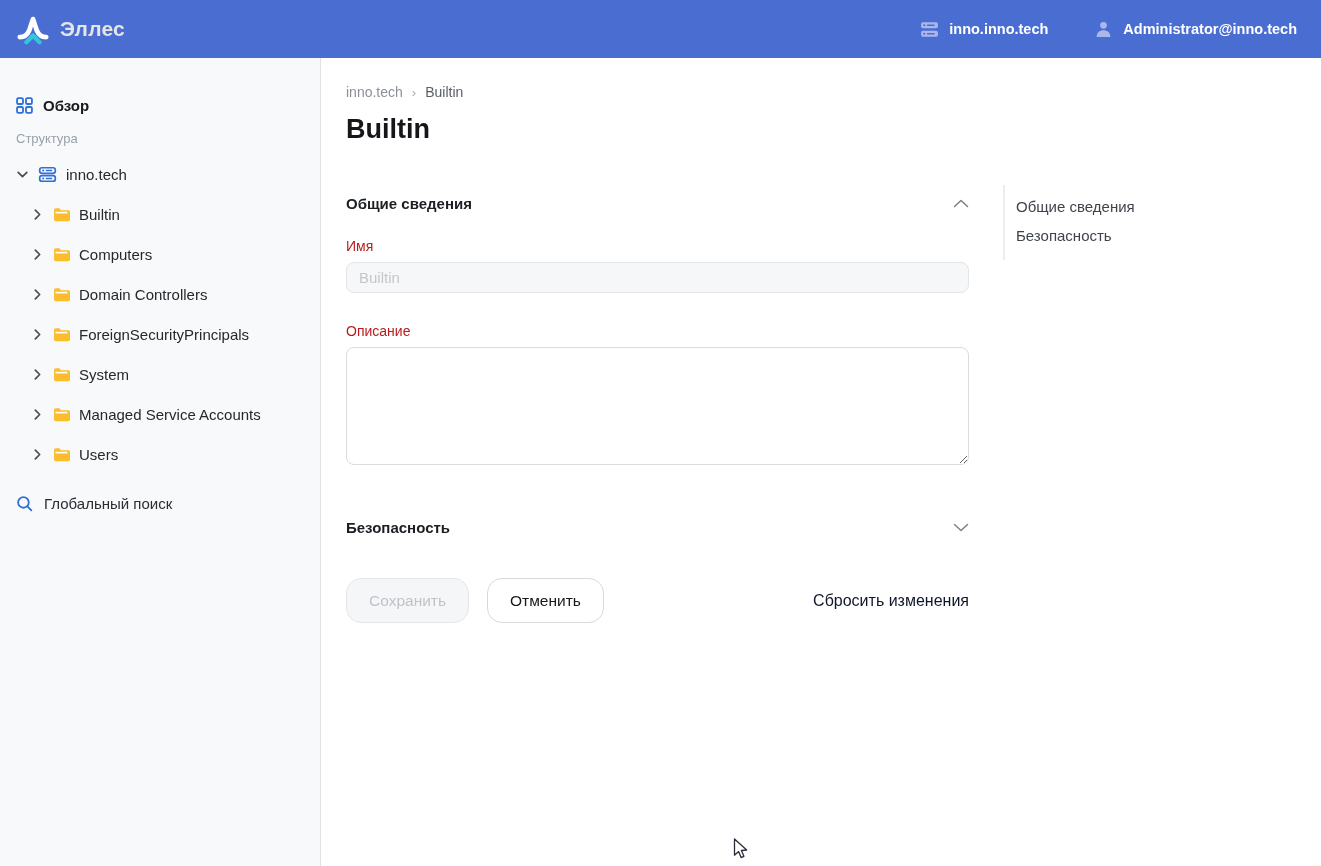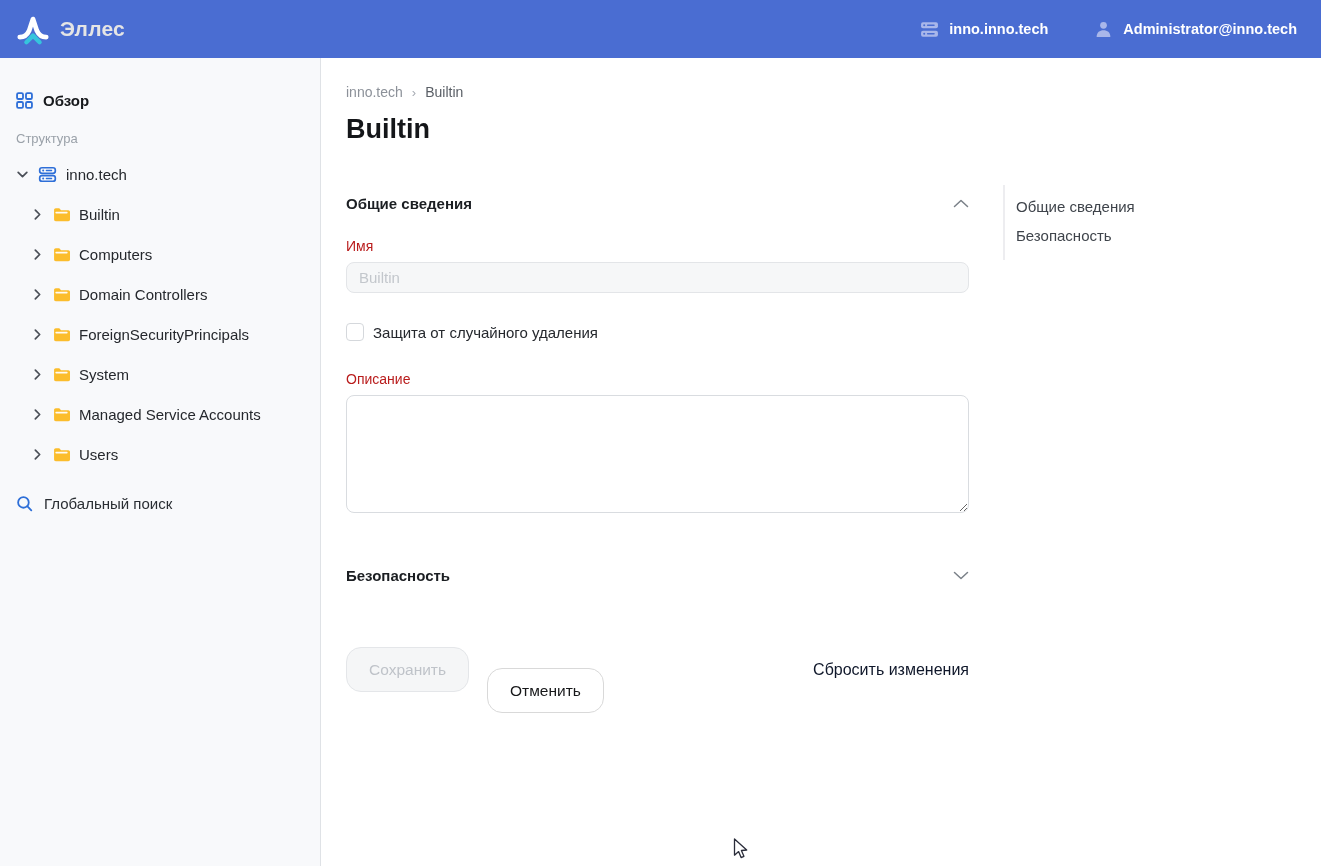--- a/index.html
+++ b/index.html
@@ -14,21 +14,21 @@
   .header-right { display:flex; align-items:center; gap:46px; }
   .header-item { display:flex; align-items:center; gap:10px; color:#ffffff;
     font-size:14.5px; font-weight:700; cursor:pointer; }
 
   
   .page-body { display:flex; height:808px; }
 
   
   .sidebar { width:321px; background:#f8f9fb; border-right:1px solid #dfe2e6;
     padding:34px 10px 0 16px; flex-shrink:0; }
-  .overview-row { display:flex; align-items:flex-start; gap:10px; font-size:15px;
+  .overview-row { display:flex; align-items:flex-end; gap:10px; font-size:15px;
     font-weight:700; color:#17191c; cursor:pointer; height:22px; }
   .side-label { margin-top:17px; font-size:13px; color:#9aa1a9; }
   .tree { margin-top:8px; }
   .tree-row { display:flex; align-items:center; gap:9px; height:40px;
     font-size:15px; color:#25282d; cursor:pointer; }
   .tree-row.child { padding-left:15px; }
   .chev { flex:0 0 auto; display:flex; }
   .global-search { margin-top:17px; display:flex; align-items:center; gap:11px;
     font-size:15px; color:#2a2e33; cursor:pointer; height:24px; }
 
@@ -60,21 +60,21 @@
 
   .textarea-input { margin-top:8px; width:100%; height:118px; border:1px solid #d9dce0;
     background:#ffffff; border-radius:8px; padding:8px 12px; font-size:15px;
     color:#25282d; resize:both; font-family:"Liberation Sans",sans-serif; }
 
   .buttons-row { margin-top:42px; display:flex; align-items:center; }
   .btn { height:45px; border-radius:15px; font-size:15.5px; padding:0 22px;
     font-family:"Liberation Sans",sans-serif; }
   .btn-save { background:#f5f6f7; border:1px solid #e4e6e9; color:#bfc3c9; cursor:default; }
   .btn-cancel { margin-left:18px; background:#ffffff; border:1px solid #d9d9d9;
-    color:#17181a; cursor:pointer;margin-top:42px; }
+    color:#17181a; cursor:pointer; }
   .reset-link { margin-left:auto; font-size:16px; color:#0f172a; cursor:default; }
 
   .anchor-col { margin-left:34px; margin-top:40px; border-left:2px solid #ededf0;
     padding:7px 0 10px 11px; min-width:200px; }
   .anchor-item { font-size:15px; color:#3f444b; line-height:29px; cursor:pointer; }
 
   .mouse-cursor { position:absolute; left:733px; top:838px; pointer-events:none; }
 </style>
 </head>
 <body>
@@ -280,24 +280,20 @@
           <span style="display:flex;">
             <svg width="16" height="9" viewBox="0 0 16 9">
                 <path d="M1.5 7.5 L8 1.5 L14.5 7.5" fill="none" stroke="#7a8088" stroke-width="1.5" stroke-linecap="round" stroke-linejoin="round"></path>
               </svg>
           </span>
         </div>
 
         <div class="field-label">Имя</div>
         <input class="text-input" disabled="" value="Builtin" style="">
 
-        <div class="checkbox-row">
-          <span class="checkbox-box"></span>
-          <span class="checkbox-label">Защита от случайного удаления</span>
-        </div>
 
         <div class="field-label" style="margin-top:30px;">Описание</div>
         <textarea class="textarea-input" style=""></textarea>
 
         <div class="section-header">
           <span class="section-title">Безопасность</span>
           <span style="display:flex;">
             <svg width="16" height="9" viewBox="0 0 16 9">
                 <path d="M1.5 1.5 L8 7.5 L14.5 1.5" fill="none" stroke="#7a8088" stroke-width="1.5" stroke-linecap="round" stroke-linejoin="round"></path>
               </svg>

